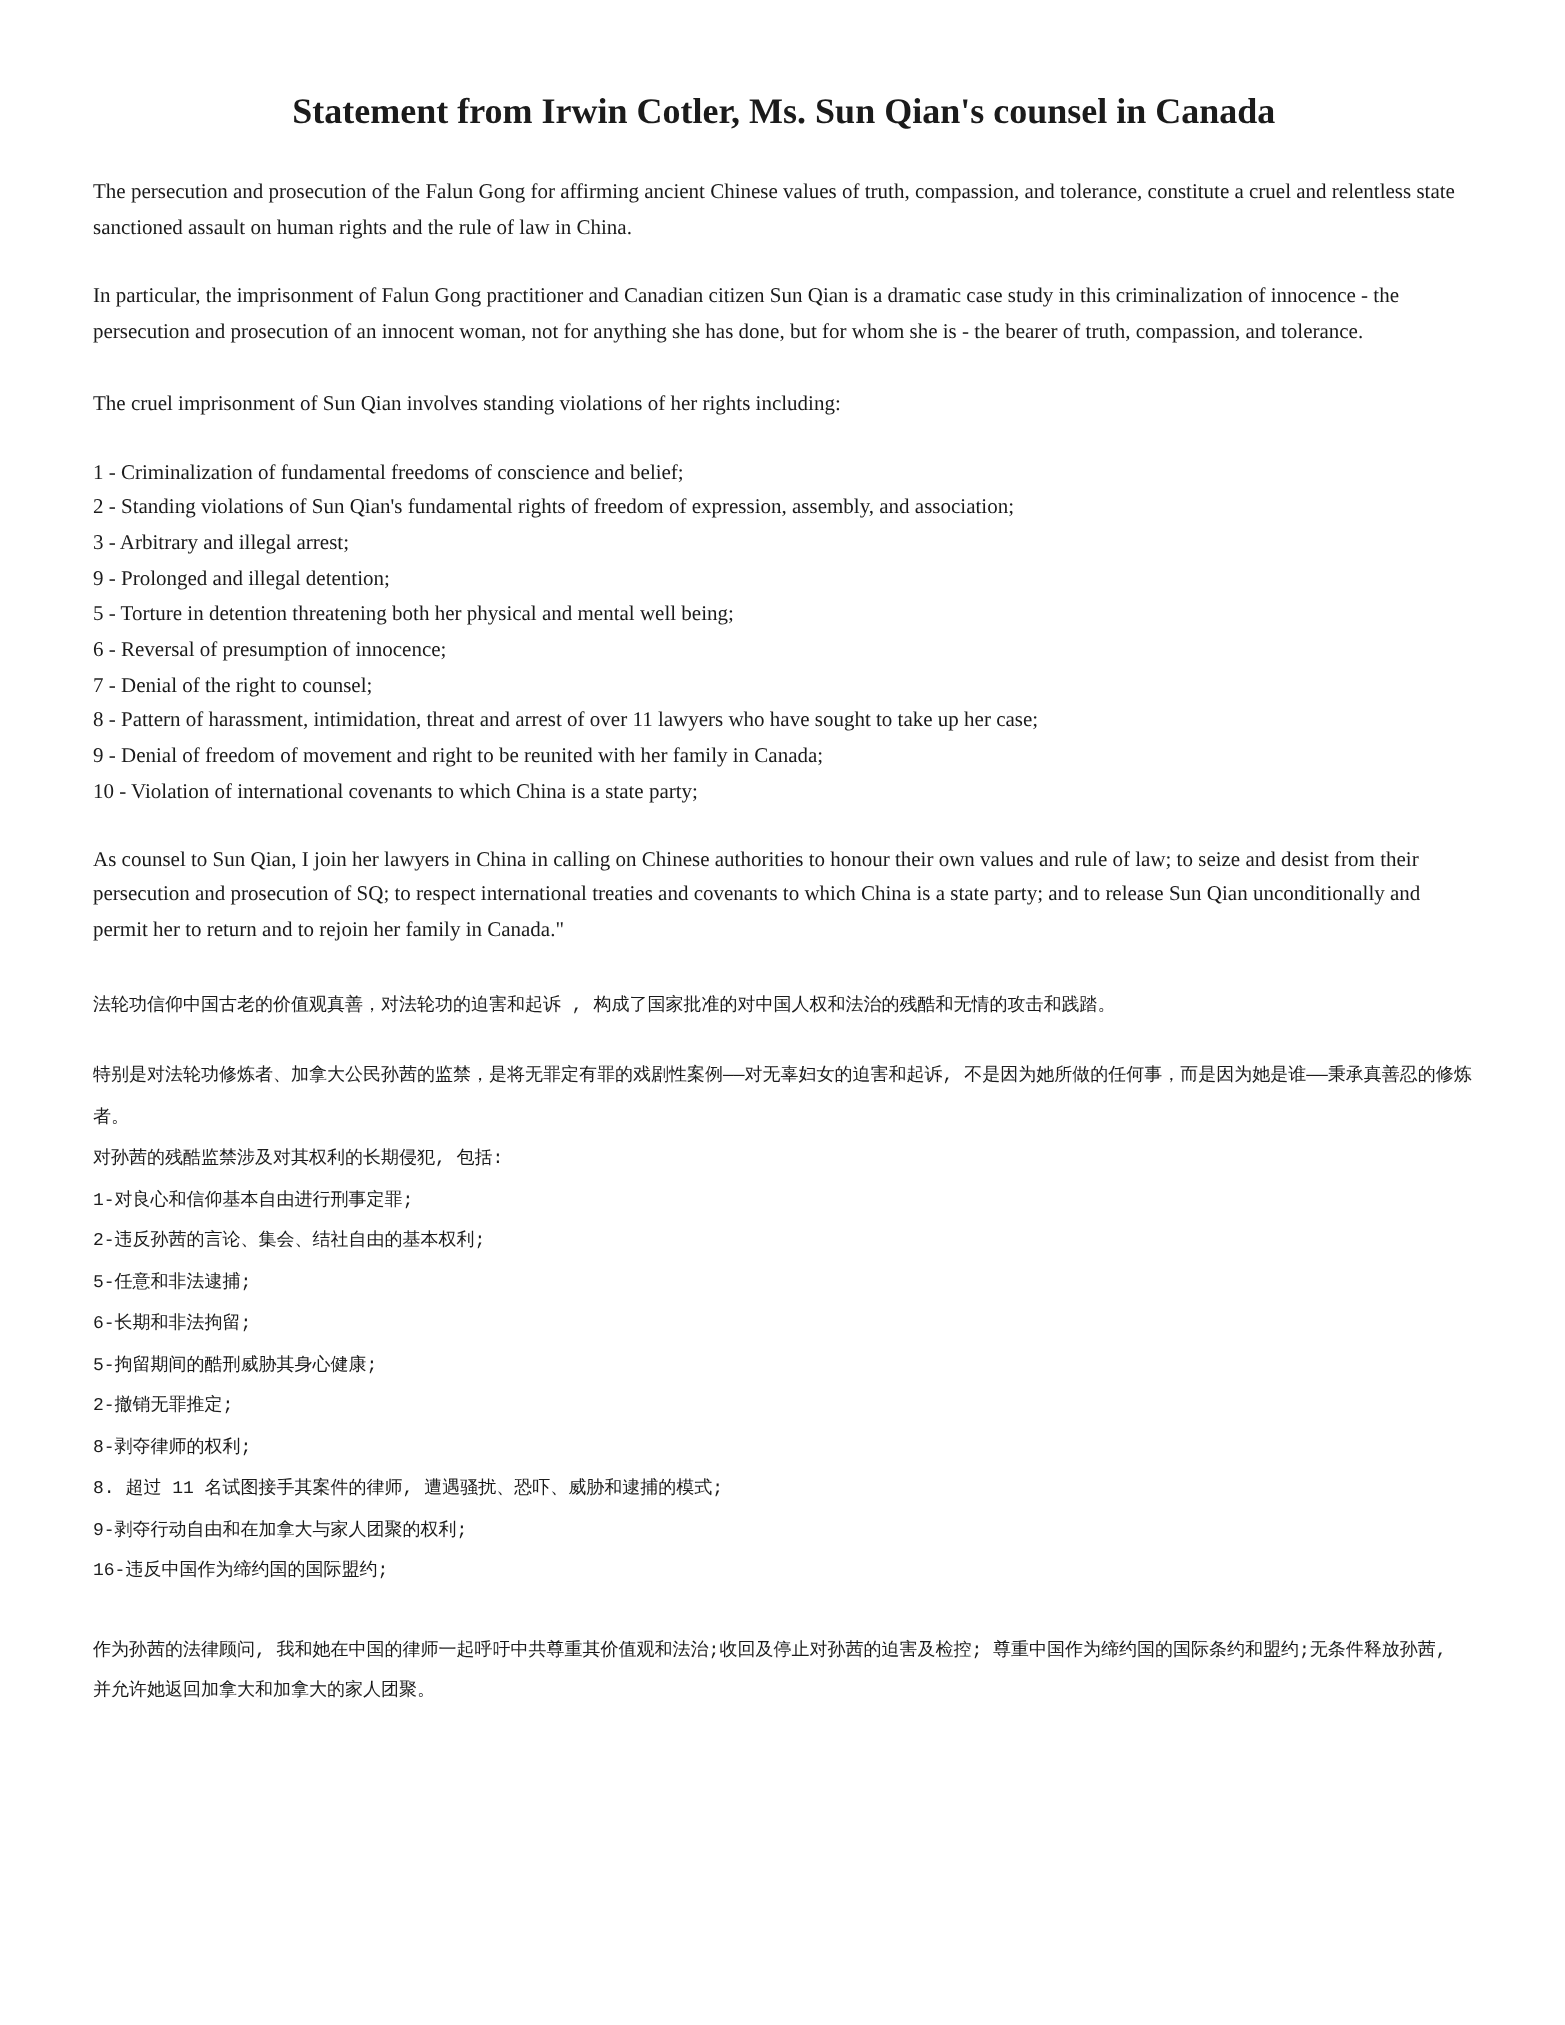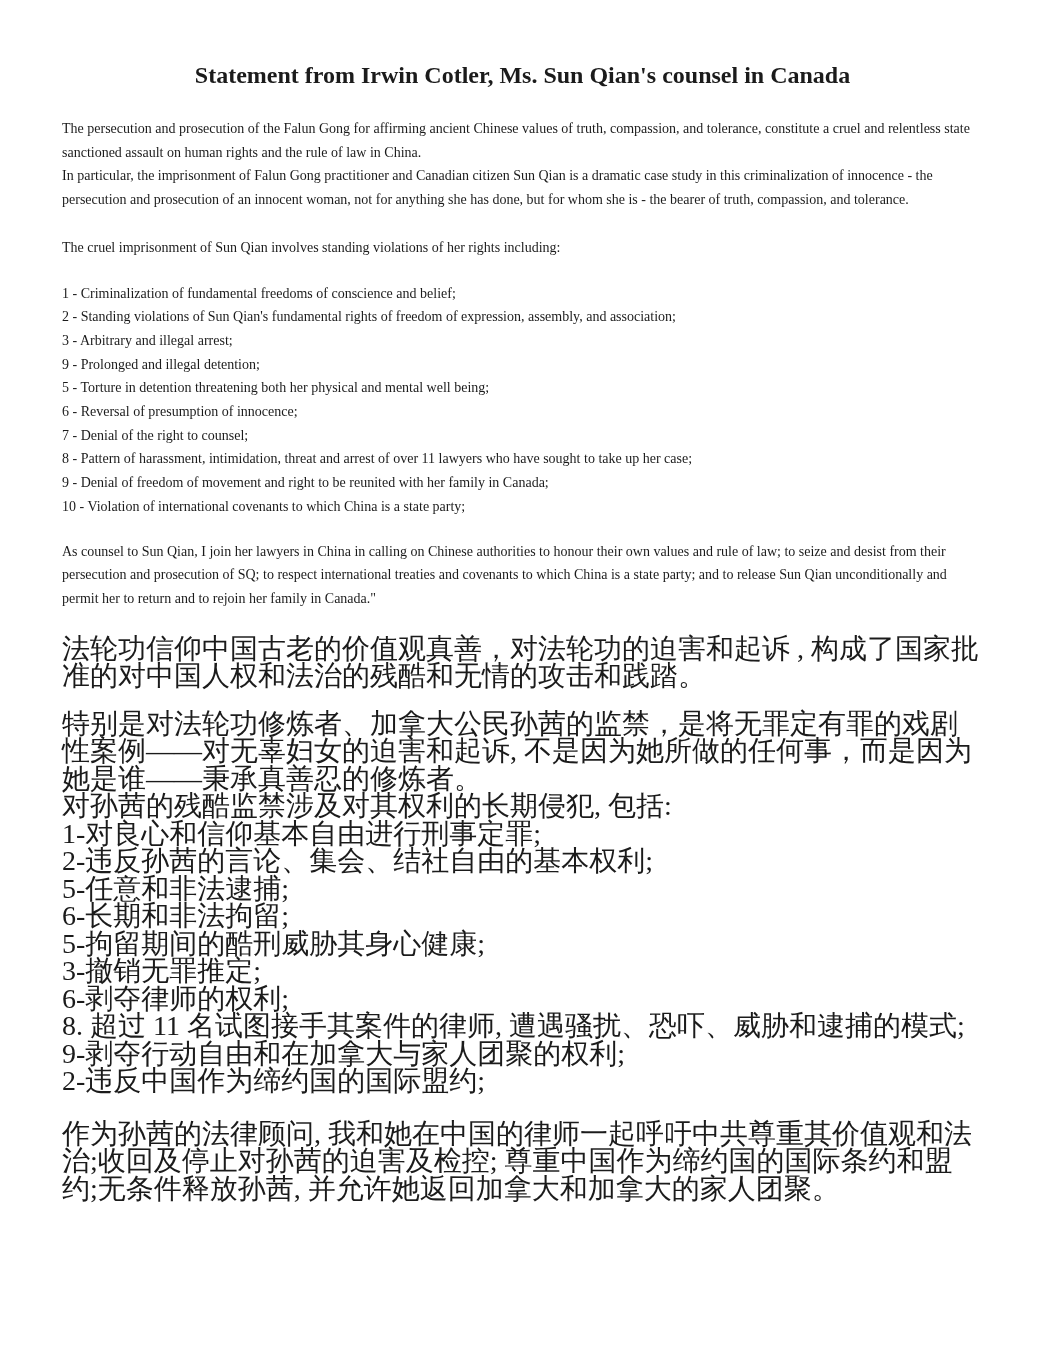--- a/index.html
+++ b/index.html
@@ -27,27 +27,27 @@
     text-align: center;
     margin: 63px 0 0 0;
   }
   .en {
     font-family: "Liberation Serif", "DejaVu Serif", serif;
     font-size: 14px;
     line-height: 23.7px;
     margin: 0;
   }
   .zh {
-    font-family: Liberation Serif, serif;
-    font-size: 28px;
+    font-family: Liberation Mono, monospace;
+    font-size: 12px;
     line-height: 27.5px;
     margin: 0;
   }
   .mt-p1   { margin-top: 30px; }
-  .mt-p2   { }
+  .mt-p2   { margin-top: 22px; }
   .mt-p3   { margin-top: 24px; }
   .mt-list { margin-top: 22px; }
   .mt-p4   { margin-top: 21px; }
   .mt-zh1  { margin-top: 24px; }
   .mt-zhb  { margin-top: 20px; }
   .mt-zhc  { margin-top: 25px; }
   .list-line { margin: 0; }
 </style>
 </head>
 <body>
@@ -80,22 +80,22 @@
   <p class="zh mt-zh1">法轮功信仰中国古老的价值观真善，对法轮功的迫害和起诉 , 构成了国家批准的对中国人权和法治的残酷和无情的攻击和践踏。</p>
 
   <div class="mt-zhb">
     <p class="zh">特别是对法轮功修炼者、加拿大公民孙茜的监禁，是将无罪定有罪的戏剧性案例——对无辜妇女的迫害和起诉, 不是因为她所做的任何事，而是因为她是谁——秉承真善忍的修炼者。</p>
     <p class="zh list-line">对孙茜的残酷监禁涉及对其权利的长期侵犯, 包括:</p>
     <p class="zh list-line">1-对良心和信仰基本自由进行刑事定罪;</p>
     <p class="zh list-line">2-违反孙茜的言论、集会、结社自由的基本权利;</p>
     <p class="zh list-line">5-任意和非法逮捕;</p>
     <p class="zh list-line">6-长期和非法拘留;</p>
     <p class="zh list-line">5-拘留期间的酷刑威胁其身心健康;</p>
-    <p class="zh list-line">3-撤销无罪推定;</p>
-    <p class="zh list-line">6-剥夺律师的权利;</p>
+    <p class="zh list-line">2-撤销无罪推定;</p>
+    <p class="zh list-line">8-剥夺律师的权利;</p>
     <p class="zh list-line">8. 超过 11 名试图接手其案件的律师, 遭遇骚扰、恐吓、威胁和逮捕的模式;</p>
     <p class="zh list-line">9-剥夺行动自由和在加拿大与家人团聚的权利;</p>
-    <p class="zh list-line">2-违反中国作为缔约国的国际盟约;</p>
+    <p class="zh list-line">16-违反中国作为缔约国的国际盟约;</p>
   </div>
 
   <p class="zh mt-zhc">作为孙茜的法律顾问, 我和她在中国的律师一起呼吁中共尊重其价值观和法治;收回及停止对孙茜的迫害及检控; 尊重中国作为缔约国的国际条约和盟约;无条件释放孙茜, 并允许她返回加拿大和加拿大的家人团聚。</p>
 
 </div>
 
 </body></html>

